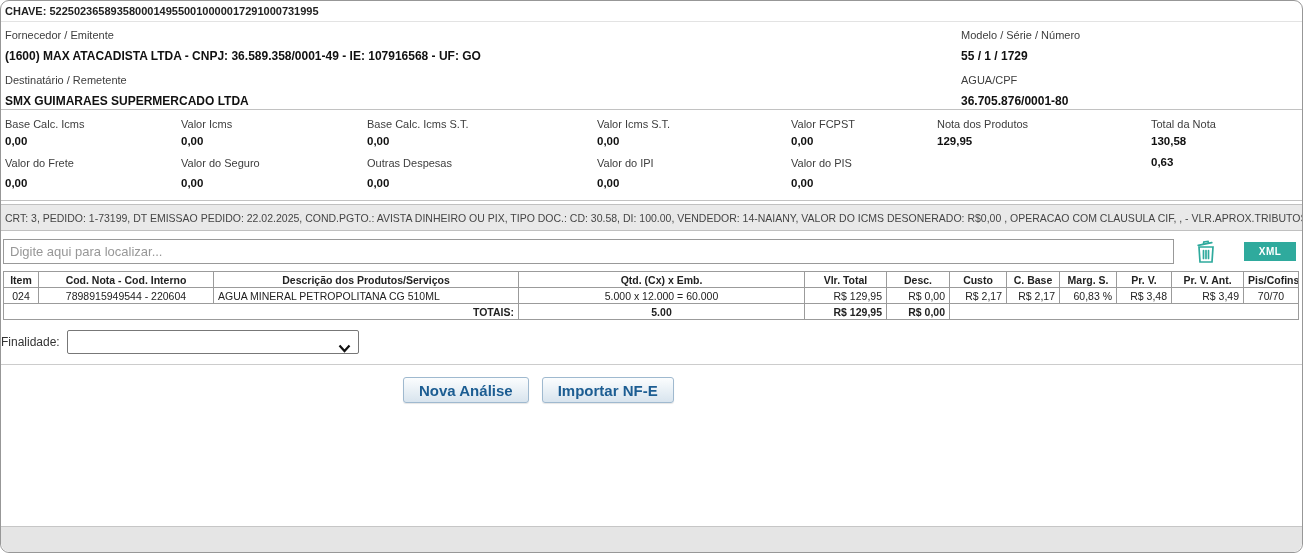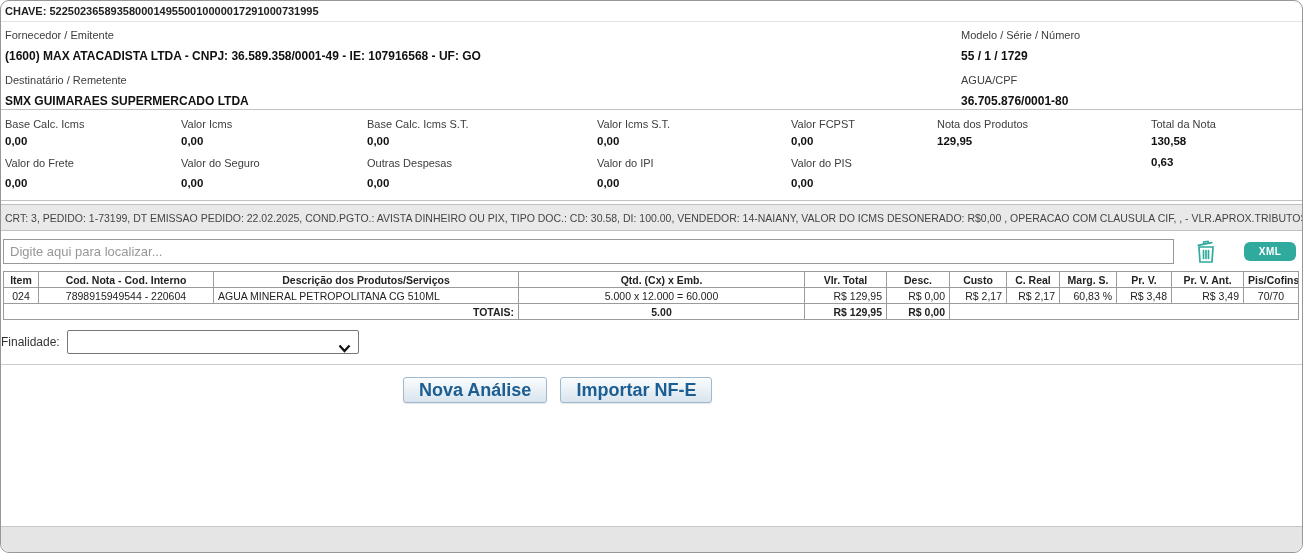--- a/index.html
+++ b/index.html
@@ -42,21 +42,21 @@
              height:27px; line-height:26px; font-size:10.5px; color:#454545; padding-left:4px;
              white-space:nowrap; overflow:hidden; }
 
   
   .searchrow { display:flex; align-items:center; padding:8px 6px 5px 2px;gap:8px; }
   .search-input { width:1176px; height:25px; border:1px solid #999; font-size:13px; padding:0 6px; color:#222;
                   font-family:"Liberation Sans", sans-serif; }
   .search-input::placeholder { color:#979797; }
   .trash { margin-left:13px; cursor:pointer; display:flex; }
   .xml-btn { margin-left:19px; width:52px; height:19px; background:#2faa9d; color:#fff; font-weight:bold;
-             font-size:10px; border:none; border-radius:6px; letter-spacing:.5px; cursor:pointer;
+             font-size:10px; border:none; border-radius:0; letter-spacing:.5px; cursor:pointer;
              font-family:"Liberation Sans", sans-serif; }
 
   
   .itemtable { border-collapse:collapse; table-layout:fixed; width:1295px; margin:2px 0 0 2px; font-size:10.5px; }
   .itemtable th, .itemtable td { border:1px solid #9b9b9b; height:16px; padding:1px 4px; overflow:hidden;
              white-space:nowrap; color:#222; }
   .itemtable th { font-weight:bold; text-align:center; }
   .al { text-align:left; } .ac { text-align:center; } .ar { text-align:right; }
   .red { color:#c00000; font-weight:bold; }
   .tot-label { text-align:right; font-weight:bold; }
@@ -65,21 +65,21 @@
   .finrow { display:flex; justify-content:flex-start; align-items:center; padding:10px 5px 10px 0;
             border-bottom:1px solid #cccccc; }
   .fin-label { font-size:12px; color:#333; margin-right:7px; }
   .selwrap { position:relative; width:292px; height:24px; }
   .selwrap select { width:100%; height:100%; border:1px solid #777; border-radius:2px; background:#fff;
             appearance:none; -webkit-appearance:none; padding:0 24px 0 6px; font-size:12px; }
   .caret { position:absolute; right:8px; top:9px; pointer-events:none; }
 
   
   .btnrow { padding:12px 0 0 402px; display:flex; gap:13px; }
-  .action-btn { height:26px; padding:0 15px; font-size:18px; font-weight:bold; color:#1c5d92;
+  .action-btn { height:26px; padding:0 15px; font-size:15px; font-weight:bold; color:#1c5d92;
             background:linear-gradient(#fbfdfe,#d8e4ee); border:1px solid #9fb9cf; border-radius:3px;
             box-shadow:0 1px 1px rgba(0,0,0,.1); cursor:pointer; font-family:"Liberation Sans", sans-serif; }
 
   
   .footer { position:absolute; left:0; right:0; bottom:0; height:26px; background:#e5e5e5;
             border-top:1px solid #c6c6c6; border-radius:0 0 9px 9px; }
 </style>
 </head>
 <body>
 
@@ -165,21 +165,21 @@
     </colgroup>
     <thead>
       <tr>
         <th>Item</th>
         <th>Cod. Nota - Cod. Interno</th>
         <th>Descrição dos Produtos/Serviços</th>
         <th>Qtd. (Cx) x Emb.</th>
         <th>Vlr. Total</th>
         <th>Desc.</th>
         <th>Custo</th>
-        <th>C. Real</th>
+        <th>C. Base</th>
         <th>Marg. S.</th>
         <th>Pr. V.</th>
         <th>Pr. V. Ant.</th>
         <th>Pis/Cofins</th>
       </tr>
     </thead>
     <tbody>
       <tr>
         <td class="ac">024</td>
         <td class="ac">7898915949544 - 220604</td>

